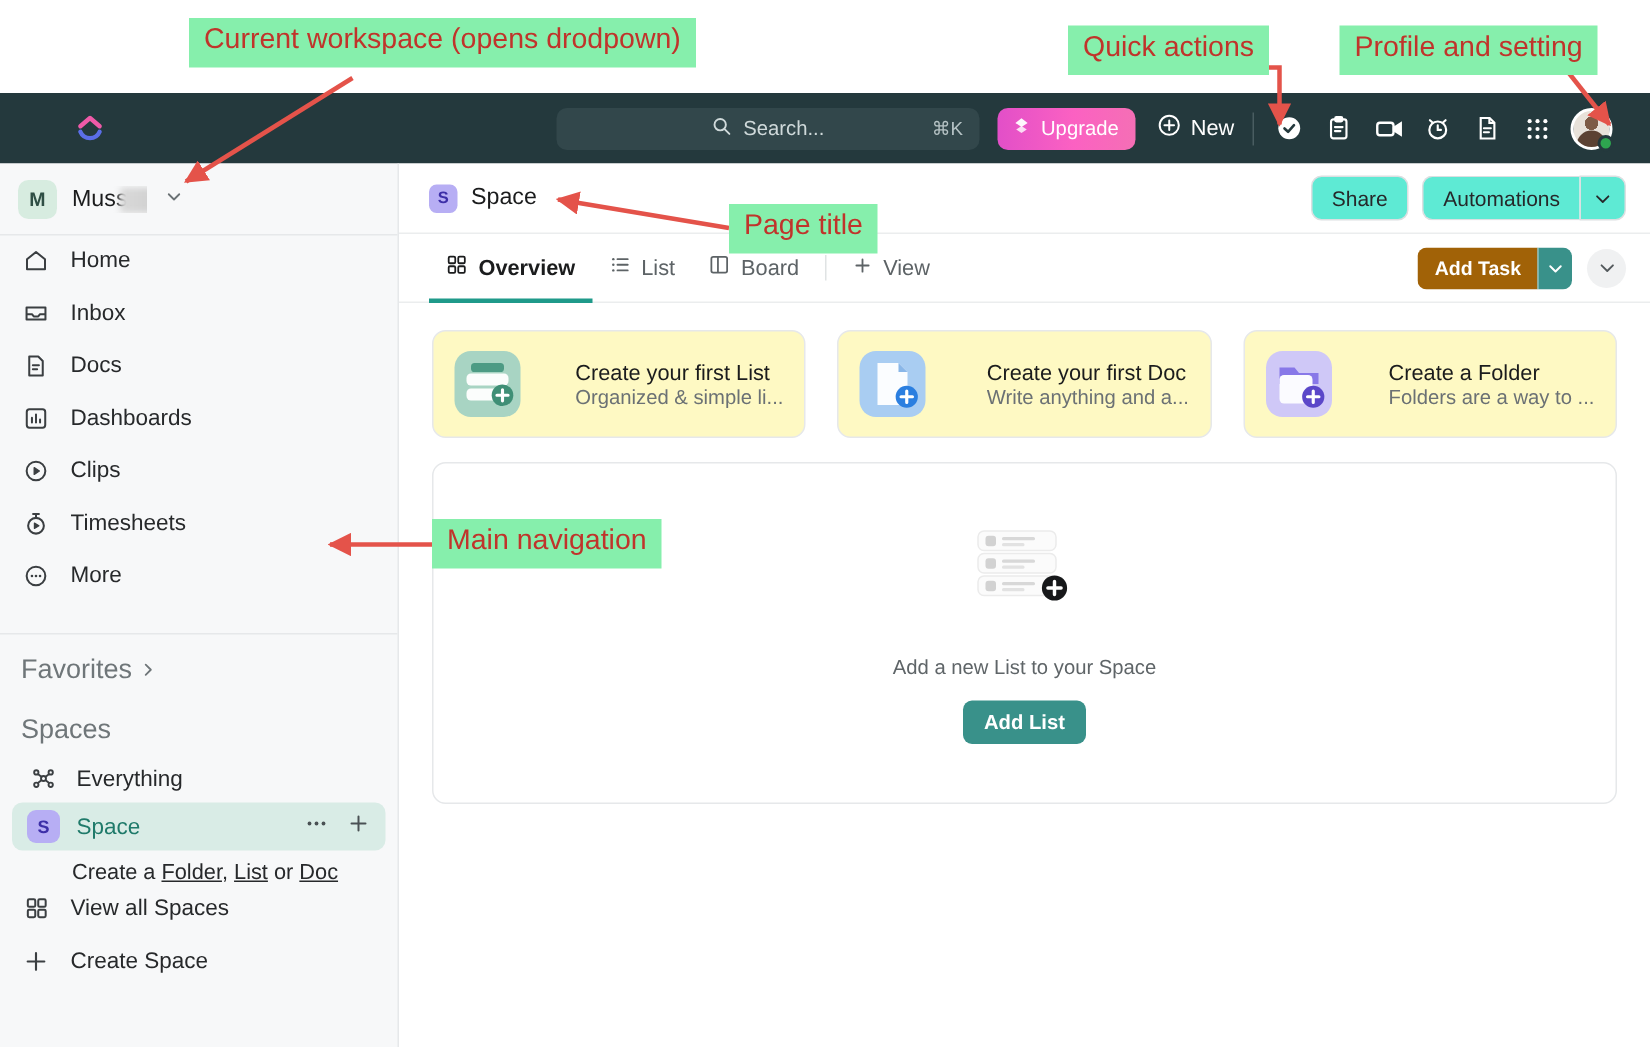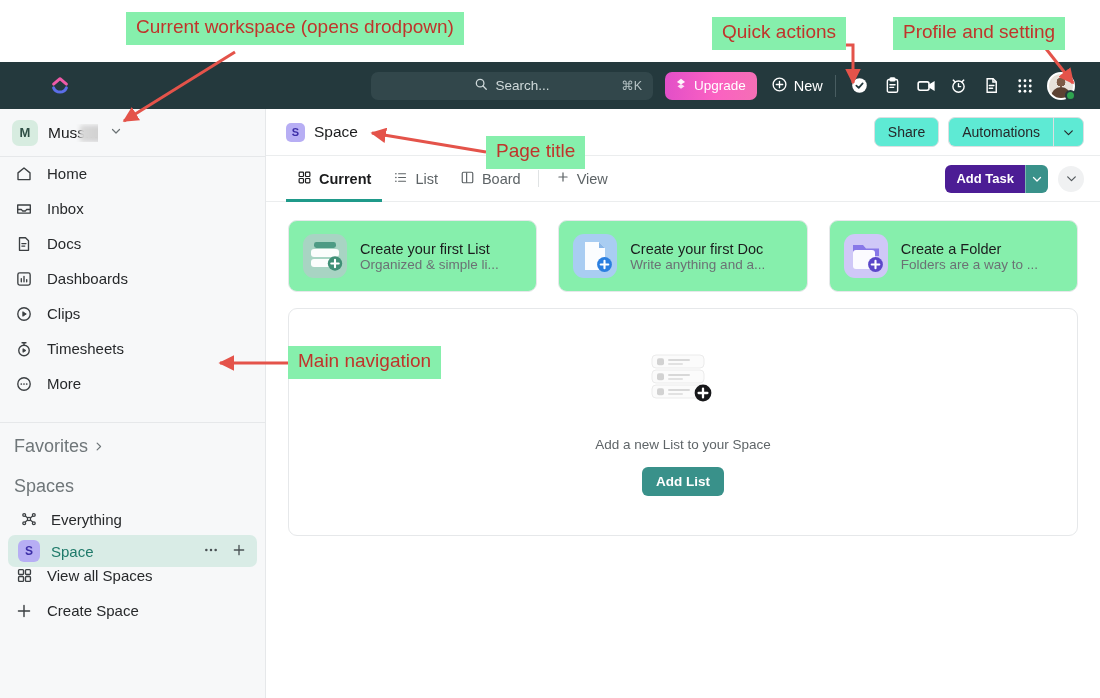--- a/index.html
+++ b/index.html
@@ -153,38 +153,38 @@
   .tab.active { color: #1b1c1d; font-weight: bold; }
   .tab.active::after {
     content: ""; position: absolute; left: 0; right: 0; bottom: 0; height: 2.5px; background: #1f9a8a;
   }
   .tab-div { width: 1px; height: 17px; background: #e0e3e4; margin: 0 6px; }
   .tabbar-right { margin-left: auto; display: flex; align-items: center; gap: 10px; }
   .add-task {
     height: 28px; display: flex; align-items: stretch; border-radius: 6px; overflow: hidden; cursor: pointer;
   }
   .add-task .lbl {
-    background: #4c1d95; color: #fff; font-size: 13px; font-weight: bold;
+    background: #a16207; color: #fff; font-size: 13px; font-weight: bold;
     padding: 0 11px; display: flex; align-items: center;
   }
   .add-task .car {
     background: #39918a; color: #fff; width: 23px;
     display: flex; align-items: center; justify-content: center;
     border-left: 1px solid rgba(255,255,255,.33);
   }
   .round-chev {
     width: 26px; height: 26px; border-radius: 50%; background: #f0f1f2; color: #53595c;
     display: flex; align-items: center; justify-content: center; cursor: pointer;
   }
 
   .content { padding: 18px 22px 0; }
   .cards { display: flex; gap: 21px; }
   .card {
-    flex: 1; height: 72px; border: 1px solid #e6e8ea; border-radius: 9px; background: #86efac;
-    display: flex; align-items: center; gap: 13px; padding: 0 14px; cursor: pointer;
+    flex: 1; height: 72px; border: 1px solid #e6e8ea; border-radius: 9px; background: #fef9c3;
+    display: flex; align-items: center; gap: 13px; padding: 0 14px; cursor: pointer; justify-content: space-between;
   }
   .card-ico { width: 44px; height: 44px; border-radius: 11px; flex: 0 0 auto; position: relative; }
   .card-txt { overflow: hidden; }
   .card-t { font-size: 14.5px; color: #1b1c1d; white-space: nowrap; }
   .card-s { font-size: 13.5px; color: #6b7174; white-space: nowrap; overflow: hidden; text-overflow: ellipsis; max-width: 152px; }
 
   .empty-panel {
     margin-top: 16px; height: 228px; border: 1px solid #e6e8ea; border-radius: 9px;
     display: flex; flex-direction: column; align-items: center; justify-content: center; gap: 4px;
   }
@@ -426,20 +426,23 @@
             </svg>
         </span>
         <span>
           <svg width="16" height="16" viewBox="0 0 24 24" fill="none" stroke="#4a5154" stroke-width="2">
               <path d="M12 5 V19 M5 12 H19" stroke-linecap="round"></path>
             </svg>
         </span>
       </span>
     </div>
 
+    <div class="create-line">
+      <span>Create a </span><a>Folder</a><span>, </span><a>List</a><span> or </span><a>Doc</a>
+    </div>
 
     <div class="nav-item" style="padding-left:14px">
       <span class="nav-ico">
         <svg width="17" height="17" viewBox="0 0 24 24" fill="none" stroke="#3b3f42" stroke-width="1.9">
           <rect x="3.6" y="3.6" width="7" height="7" rx="1.3"></rect>
             <rect x="13.4" y="3.6" width="7" height="7" rx="1.3"></rect>
           <rect x="3.6" y="13.4" width="7" height="7" rx="1.3"></rect>
             <rect x="13.4" y="13.4" width="7" height="7" rx="1.3"></rect>
         </svg>
       </span>
@@ -479,21 +482,21 @@
     <div class="tabbar">
       <div class="tab active">
         <span>
           <svg width="15" height="15" viewBox="0 0 24 24" fill="none" stroke="#1b1c1d" stroke-width="1.9">
             <rect x="3.4" y="3.4" width="7" height="7" rx="1.4"></rect>
               <rect x="13.6" y="3.4" width="7" height="7" rx="1.4"></rect>
             <rect x="3.4" y="13.6" width="7" height="7" rx="1.4"></rect>
               <rect x="13.6" y="13.6" width="7" height="7" rx="1.4"></rect>
           </svg>
         </span>
-        <span>Current</span>
+        <span>Overview</span>
       </div>
       <div class="tab">
         <span>
           <svg width="15" height="15" viewBox="0 0 24 24" fill="none" stroke="#5d6366" stroke-width="1.9">
             <path d="M9 6 H20 M9 12 H20 M9 18 H20" stroke-linecap="round"></path>
             <circle cx="4.6" cy="6" r="1.3" fill="#5d6366" stroke="none"></circle>
               <circle cx="4.6" cy="12" r="1.3" fill="#5d6366" stroke="none"></circle>
               <circle cx="4.6" cy="18" r="1.3" fill="#5d6366" stroke="none"></circle>
           </svg>
         </span>

